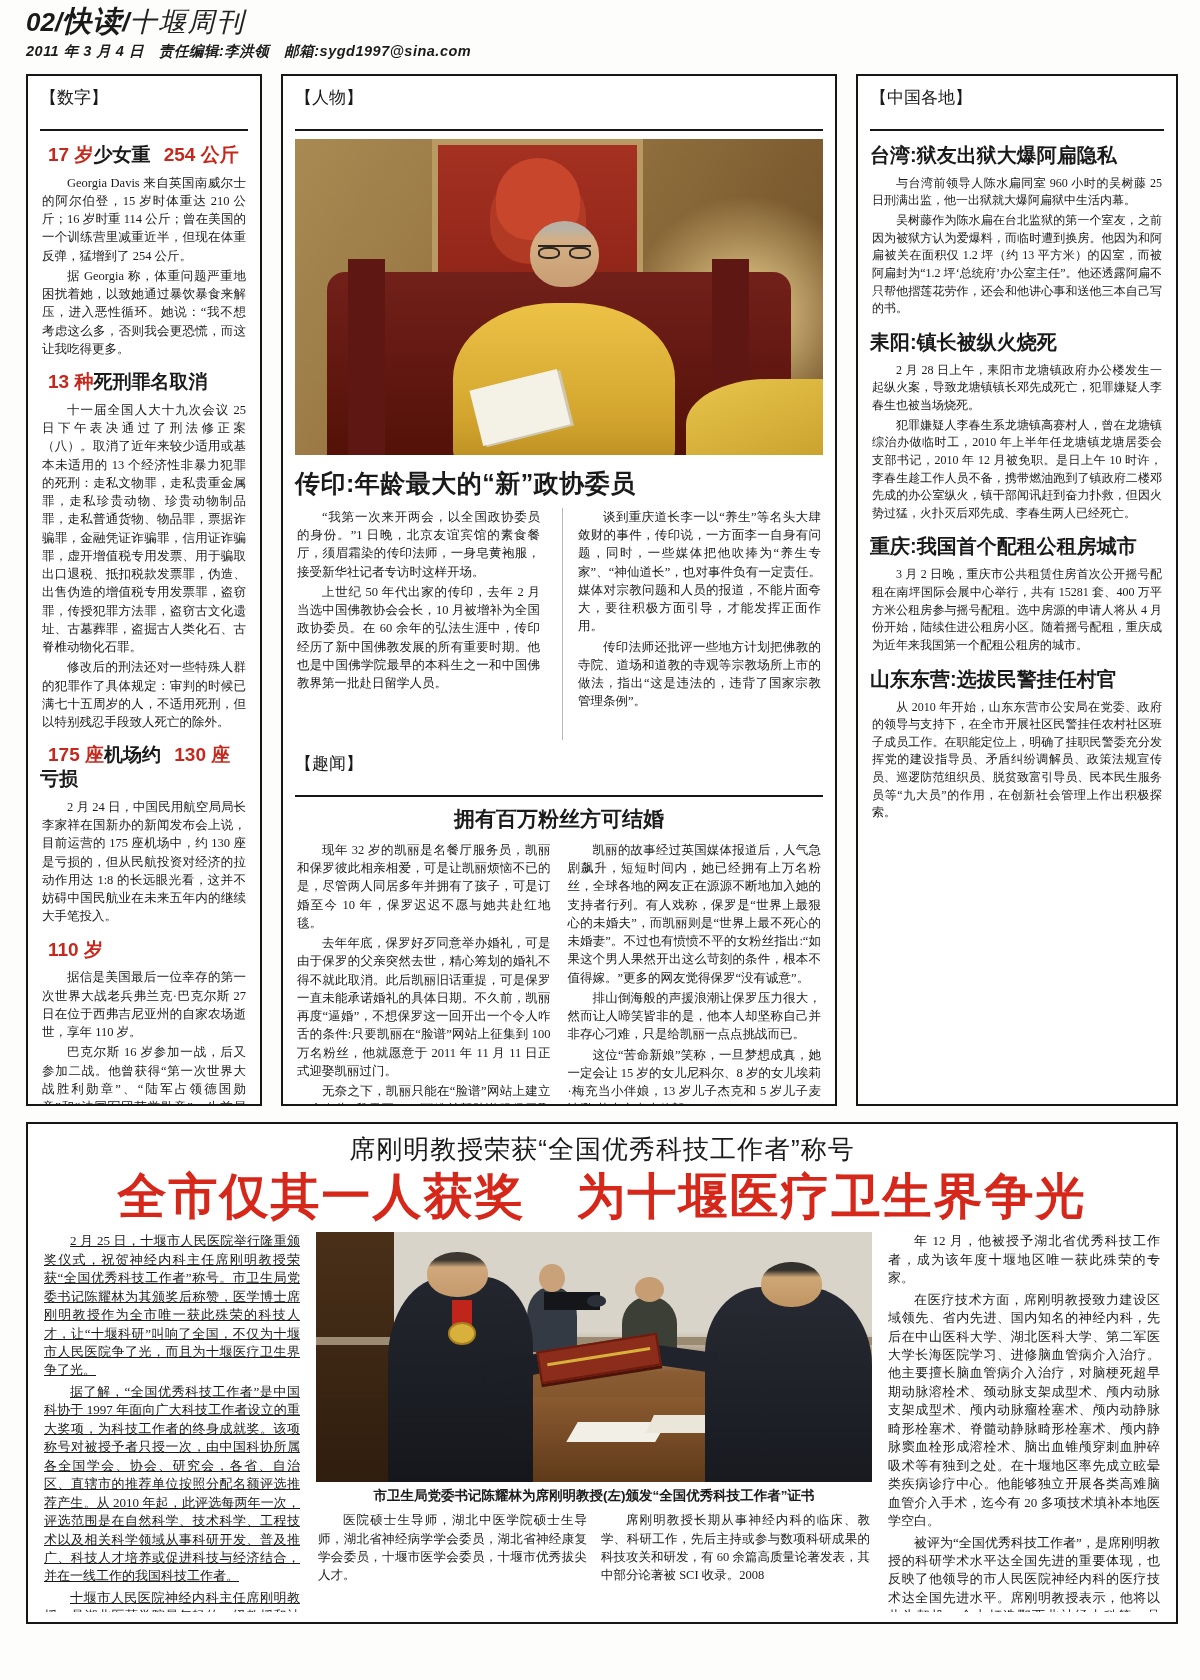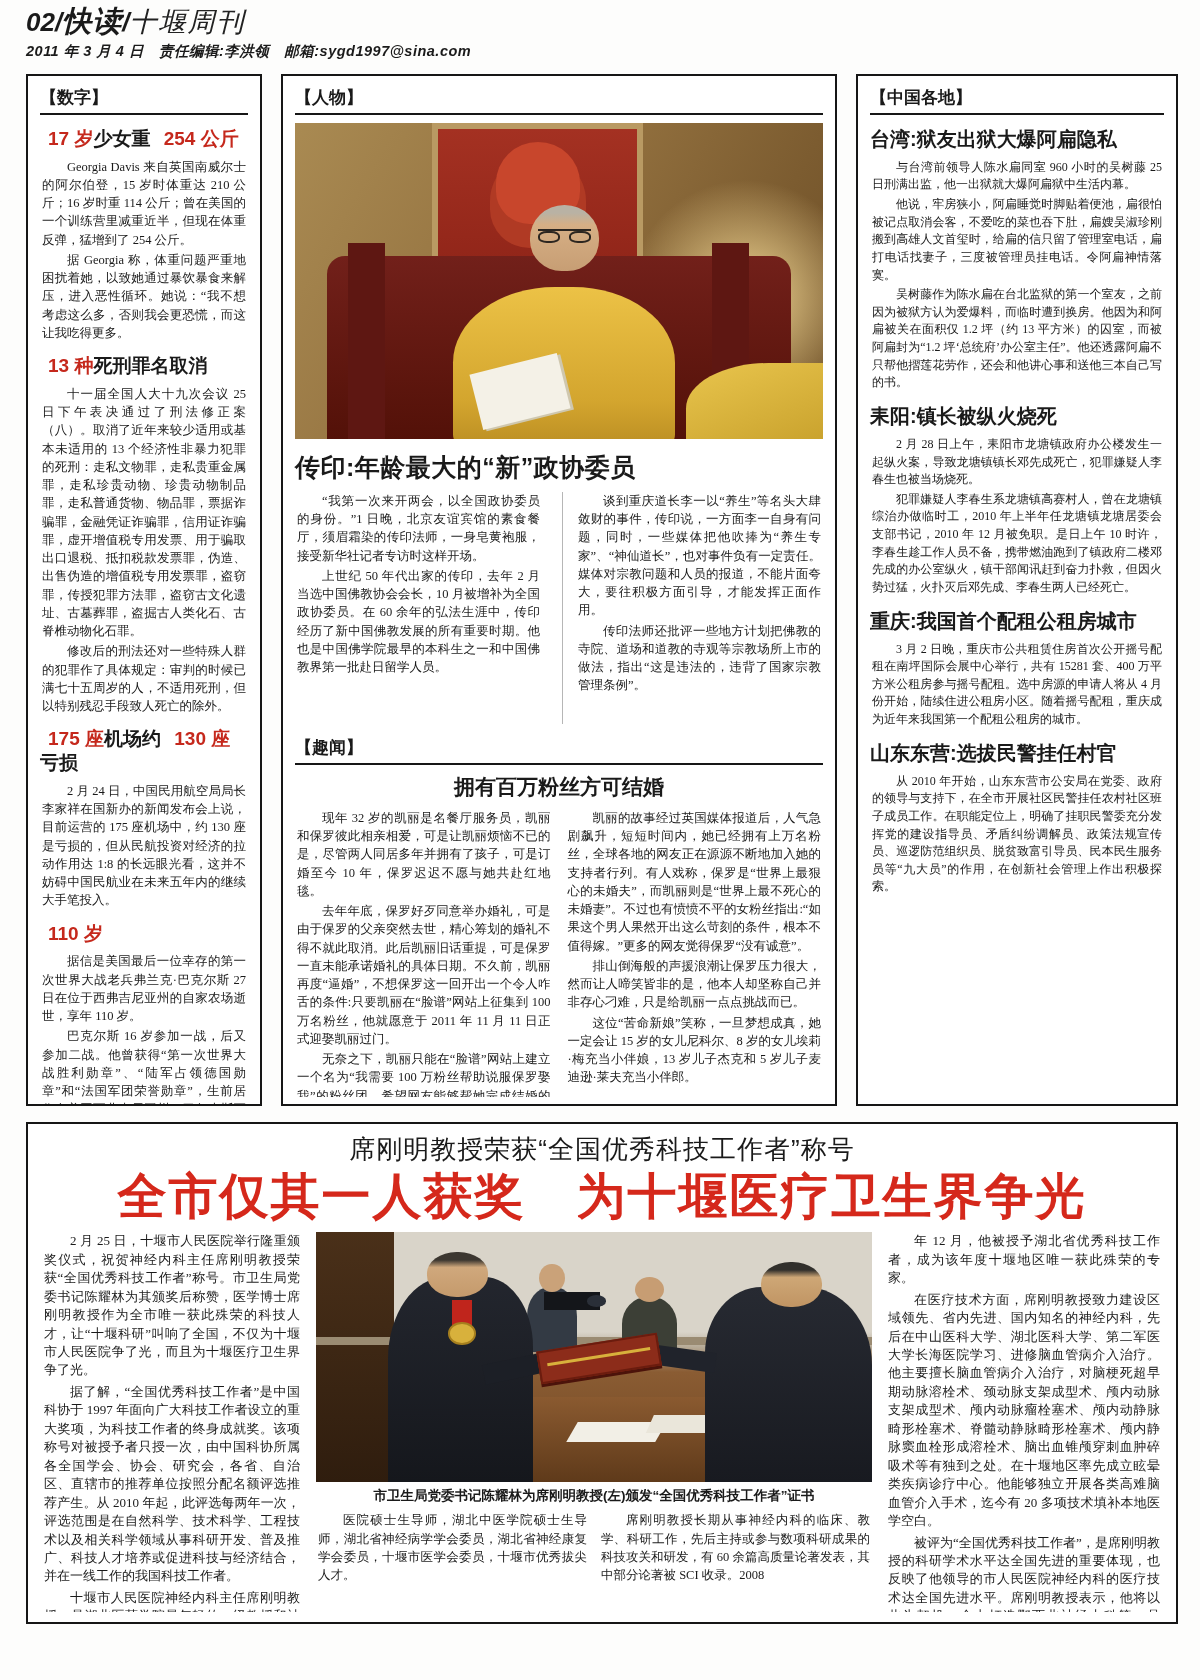--- a/index.html
+++ b/index.html
@@ -15,22 +15,22 @@
   .m-pub{font-size:27px;font-weight:400;color:#222;letter-spacing:2px;}
   .m-dateline{font-family:"Liberation Sans","DejaVu Sans",sans-serif;font-weight:700;
               font-size:14.5px;margin-top:6px;letter-spacing:.5px;}
   
   .top-row{display:flex;justify-content:space-between;margin-top:14px;height:1032px;}
   .box{border:2px solid #161616;background:#fff;box-sizing:border-box;overflow:hidden;
        padding:8px 12px;}
   .box-left{width:236px;}
   .box-mid{width:556px;}
   .box-right{width:322px;}
-  .section-label{font-family:"Liberation Sans","DejaVu Sans",sans-serif;font-weight:700;
-                 font-size:17px;border-bottom:2px solid #161616;padding:2px 0 4px;margin-bottom:8px;}
+  .section-label{font-family:"Liberation Sans","DejaVu Sans",sans-serif;font-weight:400;
+                 font-size:17px;border-bottom:2px solid #161616;padding:2px 0 20px;margin-bottom:8px;}
   .red{color:#c5281c;margin-left:8px;}
   .stitle{font-family:"Liberation Sans","DejaVu Sans",sans-serif;font-weight:700;
           font-size:19px;line-height:1.25;margin:12px 0 7px;}
   .p{font-size:12.5px;line-height:1.46;text-align:justify;text-indent:2em;margin:0 2px 2px;}
   .box-right .p{font-size:12px;line-height:1.47;}
   .box-right .stitle{font-size:20px;margin:12px 0 7px;}
   
   .photo-monk{position:relative;height:316px;overflow:hidden;
       background:linear-gradient(120deg,#a98a52 0%,#93713f 45%,#7c5c30 75%,#6b4d26 100%);}
   .pm-painting{position:absolute;left:26%;top:0;width:40%;height:56%;
@@ -69,21 +69,21 @@
   
   .feature{border:2px solid #161616;background:#fff;box-sizing:border-box;margin-top:16px;
       height:502px;padding:8px 14px;overflow:hidden;}
   .kicker{text-align:center;font-family:"Liberation Sans","DejaVu Sans",sans-serif;
       font-weight:400;font-size:26px;letter-spacing:1px;}
   .feature-headline{text-align:center;font-family:"Liberation Sans","DejaVu Sans",sans-serif;
       font-weight:900;font-size:49px;color:#d5281b;letter-spacing:2px;margin:4px 0 10px;line-height:1.05;}
   .feature-body{display:flex;gap:14px;height:380px;overflow:hidden;}
   .fcol{overflow:hidden;}
   .fcol .p{font-size:13px;line-height:1.42;margin-bottom:3px;}
-  .fcol1{width:260px;}
+  .fcol1{width:260px;text-decoration:underline;}
   .fmid{width:556px;display:flex;flex-direction:column;}
   .fcol4{flex:1 1 0;}
   .fsig{font-family:"Liberation Sans","DejaVu Sans",sans-serif;font-weight:700;}
   .caption{font-family:"Liberation Sans","DejaVu Sans",sans-serif;font-weight:700;
       font-size:13.5px;text-align:center;margin:5px 0 6px;}
   .fmid-cols{display:flex;gap:10px;flex:1 1 0;overflow:hidden;}
   .fmid-cols .col{flex:1 1 0;min-width:0;}
   
   .photo-award{position:relative;height:250px;overflow:hidden;
       background:linear-gradient(#d9d4c9 0%,#d9d4c9 40%,#b7ab97 46%,#8a5c33 56%,#6f4520 100%);}
@@ -194,21 +194,20 @@
           <p class="p">这位“苦命新娘”笑称，一旦梦想成真，她一定会让 15 岁的女儿尼科尔、8 岁的女儿埃莉·梅充当小伴娘，13 岁儿子杰克和 5 岁儿子麦迪逊·莱夫充当小伴郎。</p>
         </div>
       </div>
     </div>
 
     <div class="box box-right">
       <div class="section-label">【中国各地】</div>
 
       <h3 class="stitle">台湾:狱友出狱大爆阿扁隐私</h3>
       <p class="p">与台湾前领导人陈水扁同室 960 小时的吴树藤 25 日刑满出监，他一出狱就大爆阿扁狱中生活内幕。</p>
-      <p class="p">他说，牢房狭小，阿扁睡觉时脚贴着便池，扁很怕被记点取消会客，不爱吃的菜也吞下肚，扁嫂吴淑珍刚搬到高雄人文首玺时，给扁的信只留了管理室电话，扁打电话找妻子，三度被管理员挂电话。令阿扁神情落寞。</p>
       <p class="p">吴树藤作为陈水扁在台北监狱的第一个室友，之前因为被狱方认为爱爆料，而临时遭到换房。他因为和阿扁被关在面积仅 1.2 坪（约 13 平方米）的囚室，而被阿扁封为“1.2 坪‘总统府’办公室主任”。他还透露阿扁不只帮他摺莲花劳作，还会和他讲心事和送他三本自己写的书。</p>
 
       <h3 class="stitle">耒阳:镇长被纵火烧死</h3>
       <p class="p">2 月 28 日上午，耒阳市龙塘镇政府办公楼发生一起纵火案，导致龙塘镇镇长邓先成死亡，犯罪嫌疑人李春生也被当场烧死。</p>
       <p class="p">犯罪嫌疑人李春生系龙塘镇高赛村人，曾在龙塘镇综治办做临时工，2010 年上半年任龙塘镇龙塘居委会支部书记，2010 年 12 月被免职。是日上午 10 时许，李春生趁工作人员不备，携带燃油跑到了镇政府二楼邓先成的办公室纵火，镇干部闻讯赶到奋力扑救，但因火势过猛，火扑灭后邓先成、李春生两人已经死亡。</p>
 
       <h3 class="stitle">重庆:我国首个配租公租房城市</h3>
       <p class="p">3 月 2 日晚，重庆市公共租赁住房首次公开摇号配租在南坪国际会展中心举行，共有 15281 套、400 万平方米公租房参与摇号配租。选中房源的申请人将从 4 月份开始，陆续住进公租房小区。随着摇号配租，重庆成为近年来我国第一个配租公租房的城市。</p>
 
       <h3 class="stitle">山东东营:选拔民警挂任村官</h3>

